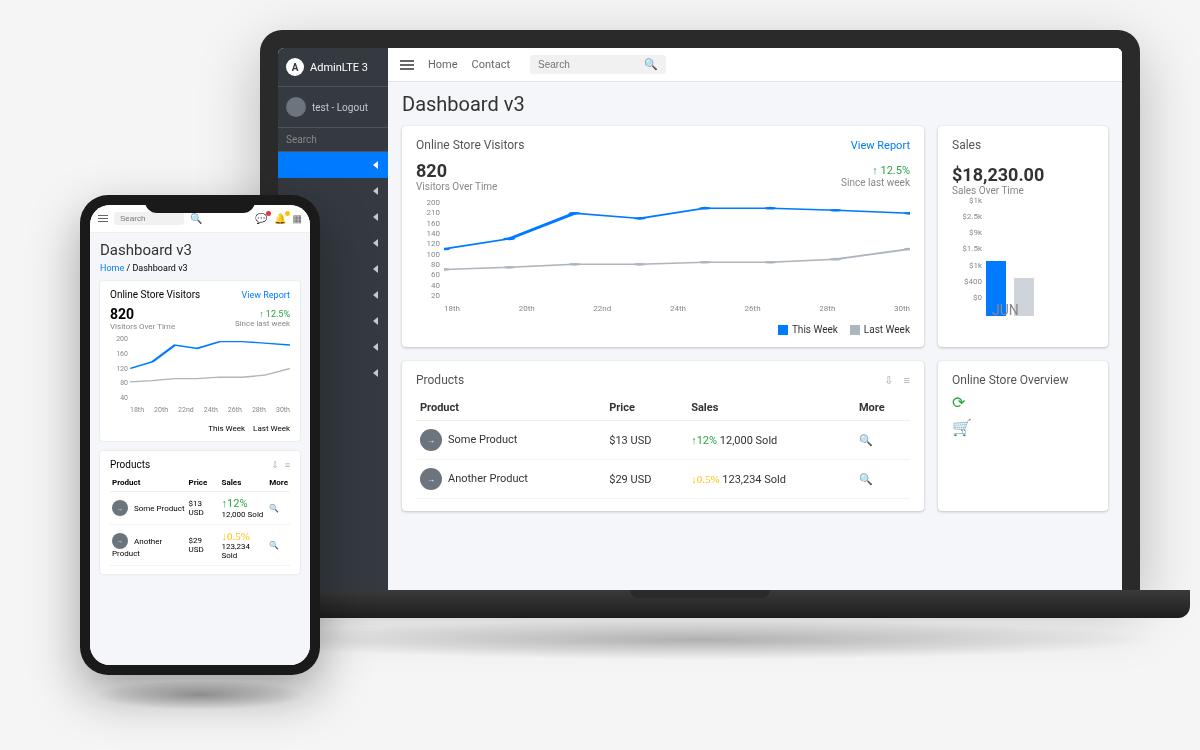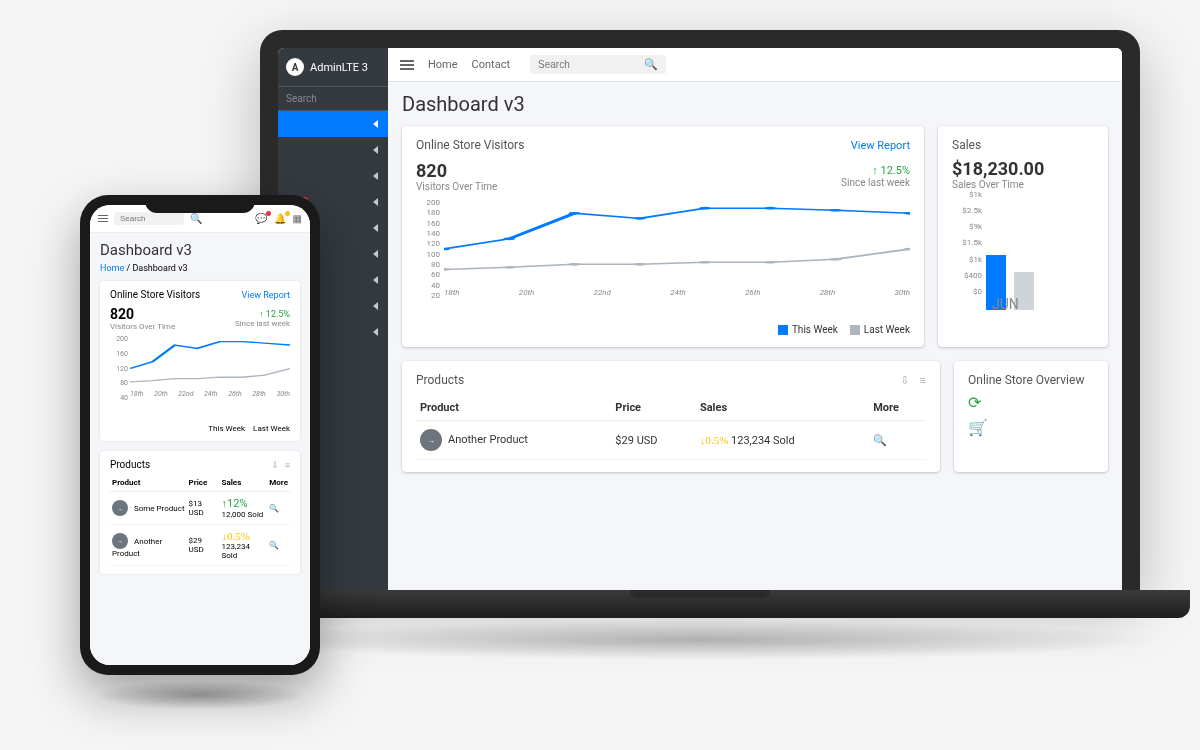--- a/index.html
+++ b/index.html
@@ -55,42 +55,42 @@
   .flex-between{ display:flex; justify-content:space-between; align-items:center;}
   .big{ font-size:18px; font-weight:700;}
   .sub{ font-size:10px; color:#888;}
   .up{ color:#28a745; font-size:11px;}
   .down{ color:#ffc107; font-size:11px;font-family:Liberation Serif, serif;}
 
   .chart{ position:relative; height:120px; margin-top:6px;}
   .yaxis{ position:absolute; left:0; top:0; bottom:18px; width:24px; display:flex; flex-direction:column; justify-content:space-between; font-size:8px; color:#888; text-align:right;}
   .plot{ position:absolute; left:28px; right:0; top:0; bottom:18px;}
   .plot svg{ width:100%; height:100%;}
-  .xaxis{ position:absolute; left:28px; right:0; bottom:16px; height:14px; display:flex; justify-content:space-between; font-size:8px; color:#888;font-style:italic;}
+  .xaxis{ position:absolute; left:28px; right:0; bottom:0; height:14px; display:flex; justify-content:space-between; font-size:8px; color:#888;}
   .legend{ display:flex; justify-content:flex-end; gap:12px; margin-top:6px; font-size:10px;}
   .legend .sq{ display:inline-block; width:10px; height:10px; vertical-align:middle; margin-right:4px;}
   .sq.blue{ background:#007bff;} .sq.gray{ background:#adb5bd;}
 
   .products-card{ margin-top:14px; }
   .products-head{ display:flex; justify-content:space-between; align-items:center; margin-bottom:8px;}
   .tools{ display:flex; gap:10px; color:#aaa; font-size:11px;}
   table{ width:100%; border-collapse:collapse; font-size:11px;}
   th{ text-align:left; padding:6px 4px; font-weight:700; border-bottom:1px solid #eee;}
   td{ padding:8px 4px; border-bottom:1px solid #f3f3f3; vertical-align:middle;}
   .prod-ico{ width:22px;height:22px;border-radius:50%;background:#6c757d;display:inline-flex;align-items:center;justify-content:center;color:#fff;font-size:8px;margin-right:6px;}
 
   .sales-card{ width:170px;}
   .bars{ height:120px; position:relative; display:flex; align-items:flex-end; gap:8px; padding-left:34px;}
   .bars .yaxis2{ position:absolute; left:0; top:0; bottom:14px; width:30px; display:flex; flex-direction:column; justify-content:space-between; font-size:8px; color:#888; text-align:right;}
   .bar{ width:20px;}
   .bar.b1{ background:#007bff; height:55px;}
   .bar.b2{ background:#ced4da; height:38px;}
   .bars .xl{ position:absolute; bottom:-2px; left:40px; font-size:14px; color:#888;}
 
-  .overview-card{ width:154px; margin-top:14px;}
+  .overview-card{ width:170px; margin-top:14px;}
   .ovicon{ font-size:16px; margin:6px 0;}
   .green{ color:#28a745;} .orange{ color:#fd7e14;}
 
   
   .phone{
     position:absolute; left:80px; top:195px; width:240px; height:480px;
     background:#1a1a1a; border-radius:28px; padding:10px; box-shadow:0 20px 50px rgba(0,0,0,.35);
   }
   .phone::before{ content:""; position:absolute; top:4px; left:50%; transform:translateX(-50%); width:110px; height:14px; background:#1a1a1a; border-radius:0 0 12px 12px; z-index:5;}
   .phone-screen{ width:100%; height:100%; background:#fff; border-radius:20px; overflow:hidden; position:relative;}
@@ -122,20 +122,24 @@
 <div class="laptop-shadow"></div>
 <div class="laptop">
   <div class="laptop-screen">
     <div class="app">
 
       <aside class="sidebar">
         <div class="brand">
           <span class="brand-logo">A</span>
           <span>AdminLTE 3</span>
         </div>
+        <div class="user">
+          <span class="avatar"></span>
+          <span>test - Logout</span>
+        </div>
         <div class="side-search">
           <span>Search</span>
         </div>
         <div class="side-item active">
             <span class="chevron"></span>
           </div>
         <div class="side-item">
             <span class="chevron"></span>
           </div>
         <div class="side-item">
@@ -195,21 +199,21 @@
                   <div class="sub">Visitors Over Time</div>
                 </div>
                 <div style="text-align:right;">
                   <div class="up"><span>↑</span> <span>12.5%</span></div>
                   <div class="sub">Since last week</div>
                 </div>
               </div>
               <div class="chart">
                 <div class="yaxis">
                   <span>200</span>
-                    <span>180</span>
+                    <span>210</span>
                     <span>160</span>
                     <span>140</span>
                     <span>120</span>
                     <span>100</span>
                     <span>80</span>
                     <span>60</span>
                     <span>40</span>
                     <span>20</span>
                 </div>
                 <div class="plot">
@@ -249,21 +253,21 @@
                   </div>
               </div>
               <div class="legend">
                 <span><span class="sq blue"></span><span>This Week</span></span>
                 <span><span class="sq gray"></span><span>Last Week</span></span>
               </div>
             </div>
 
             <div class="card sales-card">
               <h4>Sales</h4>
-              <div class="big" style="margin-top:6px;">$18,230.00</div>
+              <div class="big" style="margin-top:12px;">$18,230.00</div>
               <div class="sub">Sales Over Time</div>
               <div class="bars">
                 <div class="yaxis2">
                     <span>$1k</span>
                     <span>$2.5k</span>
                     <span>$9k</span>
                     <span>$1.5k</span>
                     <span>$1k</span>
                     <span>$400</span>
                     <span>$0</span>
@@ -288,20 +292,26 @@
               <table>
                 <thead>
                     <tr>
                   <th>Product</th>
                   <th>Price</th>
                   <th>Sales</th>
                   <th>More</th>
                 </tr>
                   </thead>
                 <tbody>
+                  <tr>
+                    <td><span class="prod-ico">→</span><span>Some Product</span></td>
+                    <td>$13 USD</td>
+                    <td><span class="up">↑<span>12%</span></span> <span>12,000 Sold</span></td>
+                    <td><span>🔍</span></td>
+                  </tr>
                   <tr>
                     <td><span class="prod-ico">→</span><span>Another Product</span></td>
                     <td>$29 USD</td>
                     <td><span class="down">↓<span>0.5%</span></span> <span>123,234 Sold</span></td>
                     <td><span>🔍</span></td>
                   </tr>
                 </tbody>
               </table>
             </div>
 

